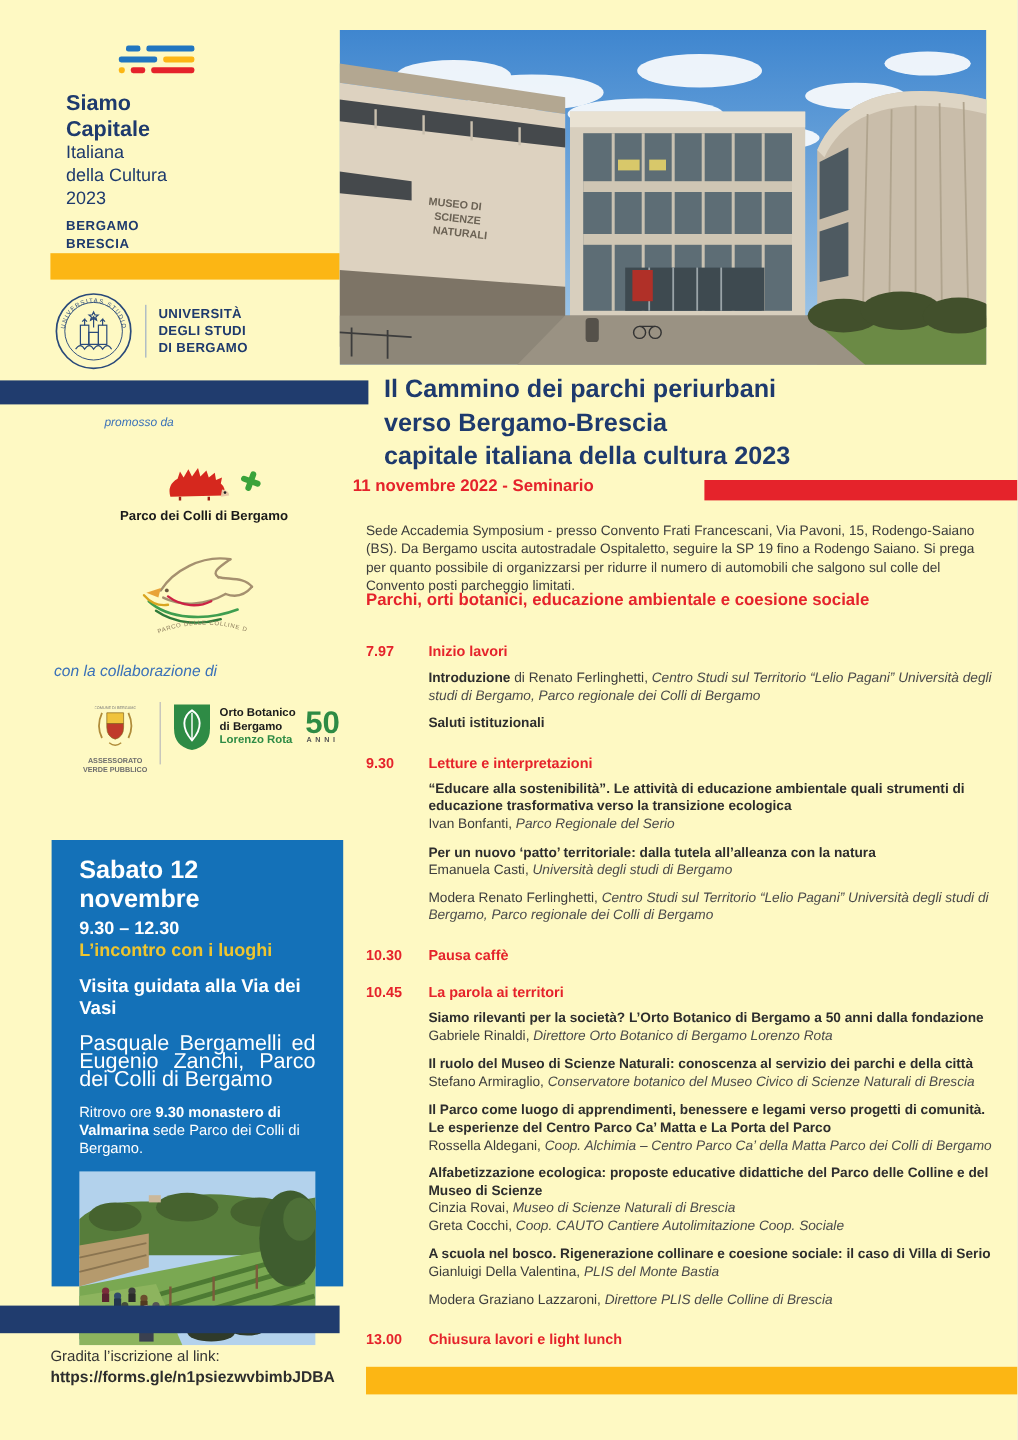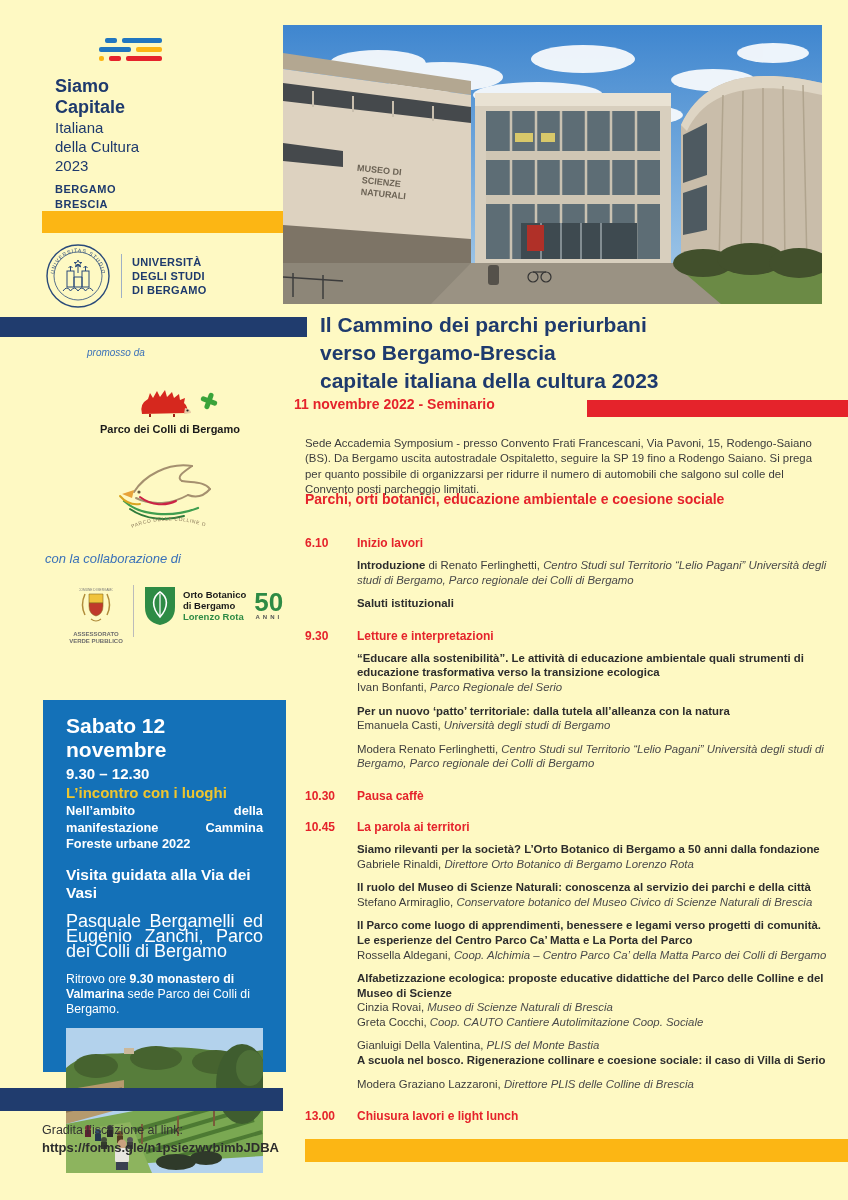--- a/index.html
+++ b/index.html
@@ -242,21 +242,21 @@
     <div>verso Bergamo-Brescia</div>
     <div>capitale italiana della cultura 2023</div>
   </div>
   <div class="abs date-heading">11 novembre 2022 - Seminario</div>
   <div class="abs red-bar"></div>
   <div class="abs venue">Sede Accademia Symposium - presso Convento Frati Francescani, Via Pavoni, 15, Rodengo-Saiano (BS). Da Bergamo uscita autostradale Ospitaletto, seguire la SP 19 fino a Rodengo Saiano. Si prega per quanto possibile di organizzarsi per ridurre il numero di automobili che salgono sul colle del Convento posti parcheggio limitati.</div>
   <div class="abs subtitle">Parchi, orti botanici, educazione ambientale e coesione sociale</div>
 
   <div class="abs program">
       <div class="prog-row">
-        <div class="prog-time">6.10</div>
+        <div class="prog-time">7.97</div>
         <div class="prog-content">
           <div class="prog-heading">Inizio lavori</div>
           <div class="prog-block">
             <div class="prog-line"><b>Introduzione</b><span> di Renato Ferlinghetti, </span><i>Centro Studi sul Territorio “Lelio Pagani” Università degli studi di Bergamo, Parco regionale dei Colli di Bergamo</i></div>
           </div>
           <div class="prog-block">
             <div class="prog-line"><b>Saluti istituzionali</b></div>
           </div>
         </div>
       </div>
@@ -298,22 +298,22 @@
           <div class="prog-block">
             <div class="prog-line"><b>Il Parco come luogo di apprendimenti, benessere e legami verso progetti di comunità. Le esperienze del Centro Parco Ca’ Matta e La Porta del Parco</b></div>
             <div class="prog-line"><span>Rossella Aldegani, </span><i>Coop. Alchimia – Centro Parco Ca’ della Matta Parco dei Colli di Bergamo</i></div>
           </div>
           <div class="prog-block">
             <div class="prog-line"><b>Alfabetizzazione ecologica: proposte educative didattiche del Parco delle Colline e del Museo di Scienze</b></div>
             <div class="prog-line"><span>Cinzia Rovai, </span><i>Museo di Scienze Naturali di Brescia</i></div>
             <div class="prog-line"><span>Greta Cocchi, </span><i>Coop. CAUTO Cantiere Autolimitazione Coop. Sociale</i></div>
           </div>
           <div class="prog-block">
+            <div class="prog-line"><b>A scuola nel bosco. Rigenerazione collinare e coesione sociale: il caso di Villa di Serio</b></div>
             <div class="prog-line"><span>Gianluigi Della Valentina, </span><i>PLIS del Monte Bastia</i></div>
-            <div class="prog-line"><b>A scuola nel bosco. Rigenerazione collinare e coesione sociale: il caso di Villa di Serio</b></div>
           </div>
           <div class="prog-block">
             <div class="prog-line"><span>Modera Graziano Lazzaroni, </span><i>Direttore PLIS delle Colline di Brescia</i></div>
           </div>
         </div>
       </div>
       <div class="prog-row">
         <div class="prog-time">13.00</div>
         <div class="prog-content">
           <div class="prog-heading">Chiusura lavori e light lunch</div>
@@ -397,21 +397,20 @@
         <div class="fifty">50</div>
         <div class="anni">ANNI</div>
       </div>
     </div>
   </div>
 
   <div class="abs side-box">
     <div class="sb-title">Sabato 12 novembre</div>
     <div class="sb-time">9.30 – 12.30</div>
     <div class="sb-highlight">L’incontro con i luoghi</div>
-    <div class="sb-context">Nell’ambito della manifestazione Cammina Foreste urbane 2022</div>
     <div class="sb-visit">Visita guidata alla Via dei Vasi</div>
     <div class="sb-guides">Pasquale Bergamelli ed Eugenio Zanchi, Parco dei Colli di Bergamo</div>
     <div class="sb-meeting">
       <span>Ritrovo ore </span><b>9.30 monastero di Valmarina</b><span> sede Parco dei Colli di Bergamo.</span>
     </div>
     <svg class="garden-photo" viewBox="0 0 197 145">
       <rect width="197" height="145" fill="#b3d2ec"></rect>
       <path d="M0,40 C25,18 55,30 85,22 C120,13 160,30 197,22 L197,70 L0,70 Z" fill="#577d3b"></path>
       <g fill="#46632f">
         <ellipse cx="30" cy="38" rx="22" ry="12"></ellipse>

